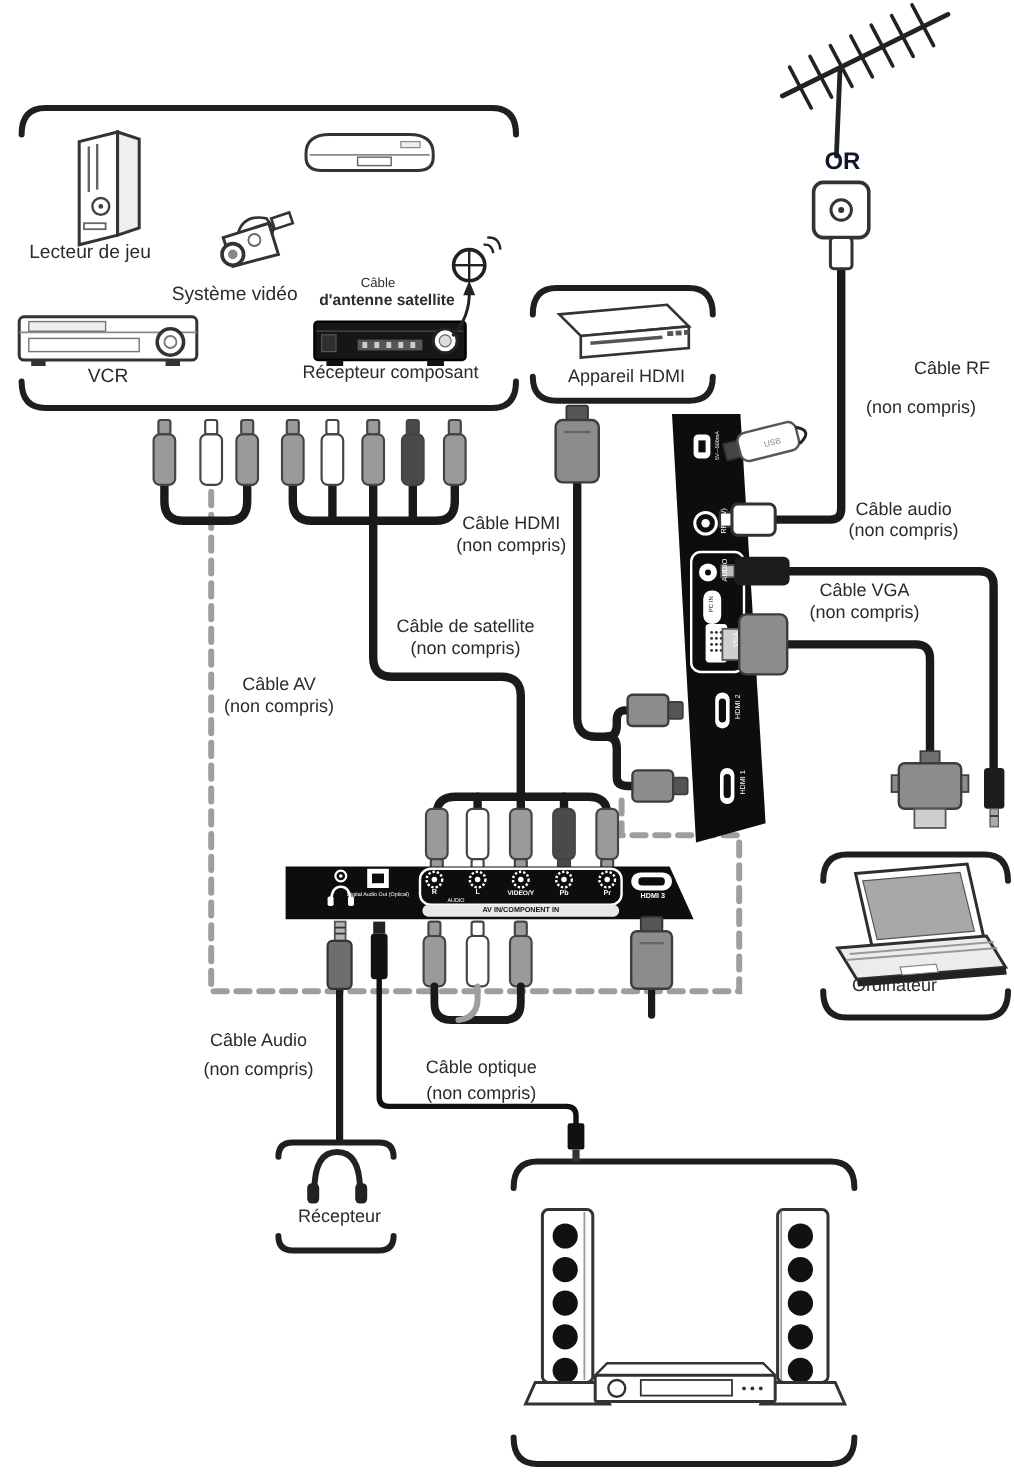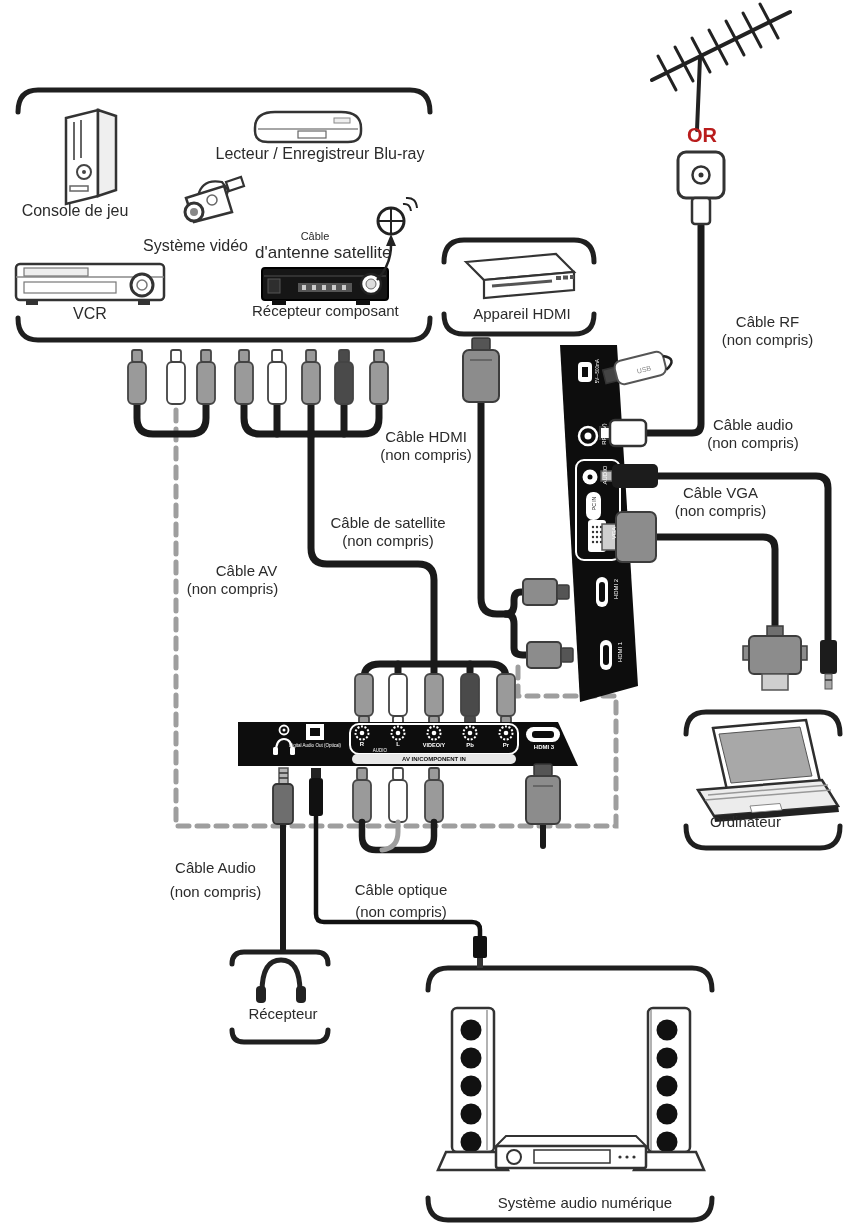--- a/index.html
+++ b/index.html
@@ -1,23 +1,23 @@
 <!DOCTYPE html>
 <html><head>
 <meta charset="utf-8">
 <style>
   html,body{margin:0;padding:0;background:#fff;}
   #stage{position:relative;width:845px;height:1229px;background:#fff;overflow:hidden;
          font-family:"Liberation Sans",sans-serif;}
   #art{position:absolute;left:0;top:0;}
   .lbl{position:absolute;font-size:15px;color:#2b2b2b;text-align:center;line-height:1.12;white-space:nowrap;}
   .lbl.small{font-size:11px;}
-  .lbl.med{font-size:17px;}
+  .lbl.med{font-size:13px;font-weight:bold;}
   .lbl.big{font-size:16px;}
-  .or{position:absolute;font-size:20px;font-weight:bold;color:#b91c1c;text-align:center;}
+  .or{position:absolute;font-size:20px;font-weight:bold;color:#0f172a;text-align:center;}
   .plbl{position:absolute;color:#fff;text-align:center;line-height:1.15;white-space:nowrap;}
   .vlbl{position:absolute;color:#fff;text-align:center;white-space:nowrap;
         transform:rotate(-90deg);transform-origin:center center;line-height:1;}
   .dark{color:#111;}
   .wrap{white-space:normal;}
 </style>
 </head>
 <body>
 
 <div id="stage">
@@ -384,50 +384,48 @@
     <polygon points="506,1136 636,1136 646,1146 496,1146" fill="#fff" stroke="#333" stroke-width="2"></polygon>
     <rect x="496" y="1146" width="150" height="22" rx="2" fill="#fff" stroke="#333" stroke-width="2.5"></rect>
     <circle cx="514" cy="1157" r="7" fill="#fff" stroke="#333" stroke-width="2"></circle>
     <rect x="534" y="1150" width="76" height="13" fill="#fff" stroke="#333" stroke-width="1.5"></rect>
     <circle cx="620" cy="1157" r="1.6" fill="#333"></circle>
         <circle cx="627" cy="1157" r="1.6" fill="#333"></circle>
     <circle cx="634" cy="1157" r="1.6" fill="#333"></circle>
   </g>
 </svg>
 
-<div class="lbl big" style="left:10px;top:202px;width:130px;">Console de jeu</div>
-<div class="lbl big" style="left:200px;top:145px;width:240px;">Lecteur / Enregistreur Blu-ray</div>
+<div class="lbl big" style="left:10px;top:202px;width:130px;">Lecteur de jeu</div>
 <div class="lbl big" style="left:138px;top:237px;width:115px;">Système vidéo</div>
 <div class="lbl big" style="left:50px;top:305px;width:80px;">VCR</div>
 <div class="lbl small" style="left:280px;top:230px;width:70px;">Câble</div>
 <div class="lbl med" style="left:255px;top:243px;width:135px;">d'antenne satellite</div>
 <div class="lbl" style="left:252px;top:303px;width:145px;">Récepteur composant</div>
 <div class="lbl" style="left:452px;top:306px;width:140px;">Appareil HDMI</div>
 <div class="or" style="left:680px;top:124px;width:44px;">OR</div>
 
-<div class="lbl" style="left:710px;top:314px;width:115px;">Câble RF</div>
+<div class="lbl" style="left:710px;top:300px;width:115px;text-align:right;">Câble RF</div>
 <div class="lbl" style="left:710px;top:332px;width:115px;">(non compris)</div>
 <div class="lbl" style="left:693px;top:417px;width:120px;">Câble audio</div>
 <div class="lbl" style="left:693px;top:435px;width:120px;">(non compris)</div>
 <div class="lbl" style="left:658px;top:485px;width:125px;">Câble VGA</div>
 <div class="lbl" style="left:658px;top:503px;width:125px;">(non compris)</div>
 <div class="lbl" style="left:366px;top:429px;width:120px;">Câble HDMI</div>
 <div class="lbl" style="left:366px;top:447px;width:120px;">(non compris)</div>
 <div class="lbl" style="left:308px;top:515px;width:160px;">Câble de satellite</div>
 <div class="lbl" style="left:308px;top:533px;width:160px;">(non compris)</div>
-<div class="lbl" style="left:184px;top:563px;width:125px;">Câble AV</div>
+<div class="lbl" style="left:170px;top:563px;width:125px;">Câble AV</div>
 <div class="lbl" style="left:170px;top:581px;width:125px;">(non compris)</div>
 <div class="lbl" style="left:148px;top:860px;width:135px;">Câble Audio</div>
 <div class="lbl" style="left:148px;top:884px;width:135px;">(non compris)</div>
 <div class="lbl" style="left:336px;top:882px;width:130px;">Câble optique</div>
 <div class="lbl" style="left:336px;top:904px;width:130px;">(non compris)</div>
 
 <div class="lbl" style="left:233px;top:1006px;width:100px;">Récepteur</div>
 <div class="lbl" style="left:693px;top:814px;width:105px;">Ordinateur</div>
-<div class="lbl" style="left:450px;top:1195px;width:270px;">Système audio numérique</div>
 
 <div class="vlbl" style="left:563px;top:369px;width:70px;font-size:4.5px;">5V---500mA</div>
 <div class="vlbl" style="left:569px;top:431px;width:70px;font-size:6px;">RF (TV)</div>
 <div class="vlbl" style="left:570px;top:472px;width:70px;font-size:6px;">AUDIO</div>
 <div class="vlbl dark" style="left:558.5px;top:501px;width:70px;font-size:5px;">PC IN</div>
 <div class="vlbl" style="left:579px;top:530px;width:70px;font-size:6px;">VGA</div>
 <div class="vlbl" style="left:581px;top:586px;width:70px;font-size:6px;">HDMI 2</div>
 <div class="vlbl" style="left:585px;top:649px;width:70px;font-size:6px;">HDMI 1</div>
 <div class="plbl" style="left:624px;top:366px;width:40px;font-size:7px;color:#888;transform:rotate(-14deg);">USB</div>
 

